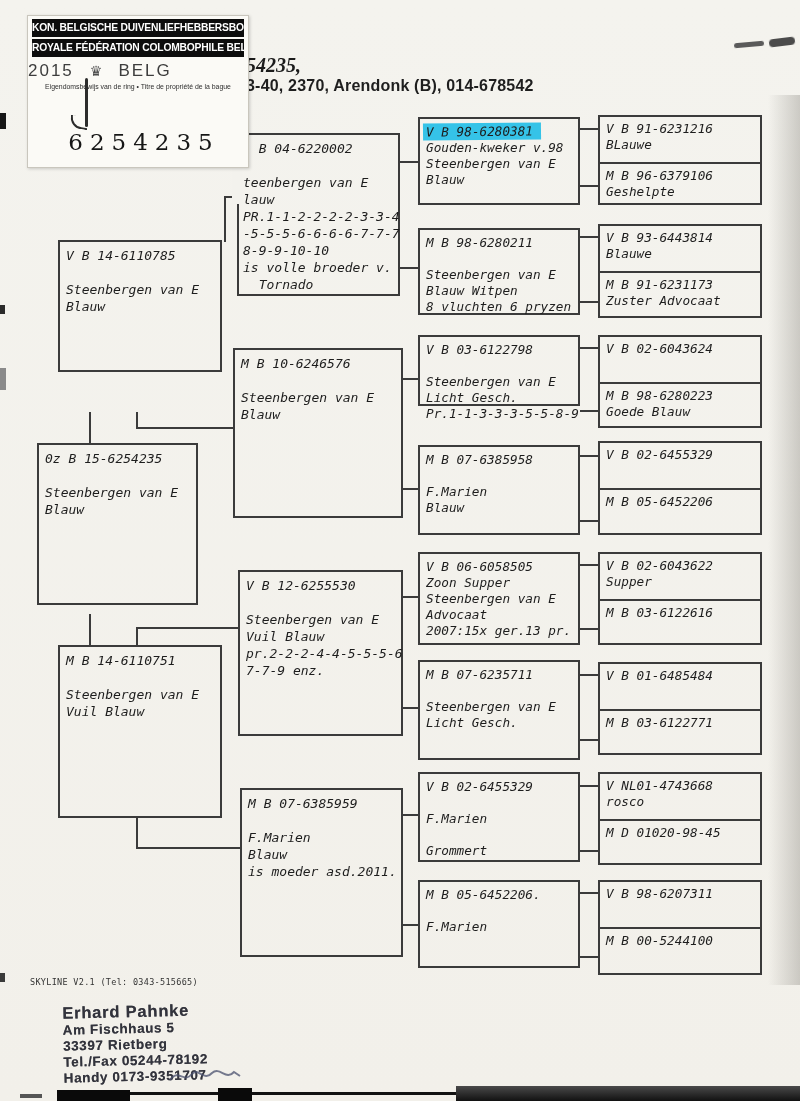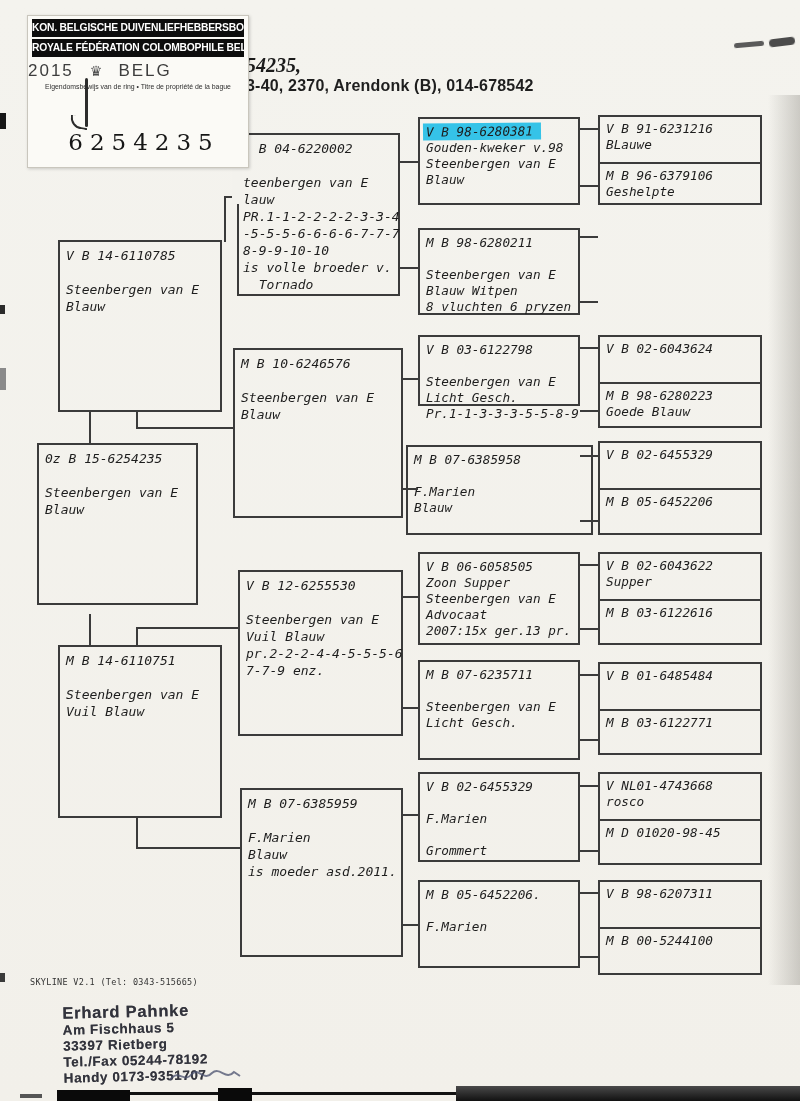--- a/index.html
+++ b/index.html
@@ -81,21 +81,21 @@
 <body>
 
 <div class="page">
 
   <div class="h-ring">54235,</div>
   <div class="h-addr">3-40, 2370, Arendonk (B), 014-678542</div>
 
   <div class="art" style="left:734px;top:42px;width:30px;height:5px;background:#5a5a5a;border-radius:3px;transform:rotate(-5deg);filter:blur(.4px)"></div>
   <div class="art" style="left:769px;top:38px;width:26px;height:8px;background:#4b4b4b;border-radius:4px;transform:rotate(-7deg);filter:blur(.4px)"></div>
 
-  <div class="pbox" style="left:58px;top:240px;width:164px;height:172px">
+  <div class="pbox" style="left:58px;top:240px;width:164px;height:132px">
       <div class="bl">V B 14-6110785</div>
       <div class="bl"></div>
       <div class="bl">Steenbergen van E</div>
       <div class="bl">Blauw</div>
     </div>
 
   <div class="pbox" style="left:37px;top:443px;width:161px;height:162px">
       <div class="bl">0z B 15-6254235</div>
       <div class="bl"></div>
       <div class="bl">Steenbergen van E</div>
@@ -163,21 +163,21 @@
     </div>
 
   <div class="pbox tight" style="left:418px;top:335px;width:162px;height:71px">
       <div class="bl">V B 03-6122798</div>
       <div class="bl"></div>
       <div class="bl">Steenbergen van E</div>
       <div class="bl">Licht Gesch.</div>
       <div class="bl">Pr.1-1-3-3-3-5-5-8-9</div>
     </div>
 
-  <div class="pbox tight" style="left:406px;top:445px;width:187px;height:90px">
+  <div class="pbox tight" style="left:418px;top:445px;width:162px;height:90px">
       <div class="bl">M B 07-6385958</div>
       <div class="bl"></div>
       <div class="bl">F.Marien</div>
       <div class="bl">Blauw</div>
     </div>
 
   <div class="pbox tight" style="left:418px;top:552px;width:162px;height:93px">
       <div class="bl">V B 06-6058505</div>
       <div class="bl">Zoon Supper</div>
       <div class="bl">Steenbergen van E</div>
@@ -207,20 +207,30 @@
     </div>
 
   <div class="pairbox tight" style="left:598px;top:115px;width:164px;height:90px">
     <div class="half top">
         <div class="bl">V B 91-6231216</div>
         <div class="bl">BLauwe</div>
       </div>
     <div class="half">
         <div class="bl">M B 96-6379106</div>
         <div class="bl">Geshelpte</div>
+      </div>
+  </div>
+  <div class="pairbox tight" style="left:598px;top:224px;width:164px;height:94px">
+    <div class="half top">
+        <div class="bl">V B 93-6443814</div>
+        <div class="bl">Blauwe</div>
+      </div>
+    <div class="half">
+        <div class="bl">M B 91-6231173</div>
+        <div class="bl">Zuster Advocaat</div>
       </div>
   </div>
   <div class="pairbox tight" style="left:598px;top:335px;width:164px;height:93px">
     <div class="half top">
         <div class="bl">V B 02-6043624</div>
       </div>
     <div class="half">
         <div class="bl">M B 98-6280223</div>
         <div class="bl">Goede Blauw</div>
       </div>

